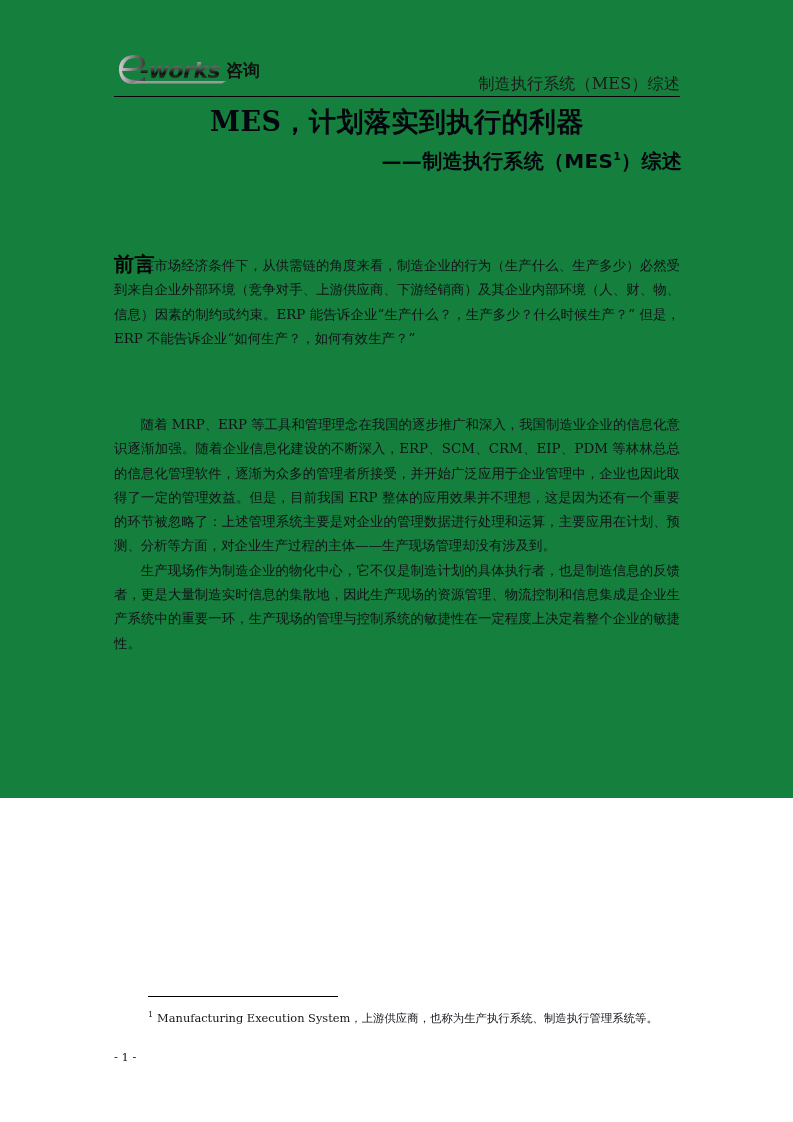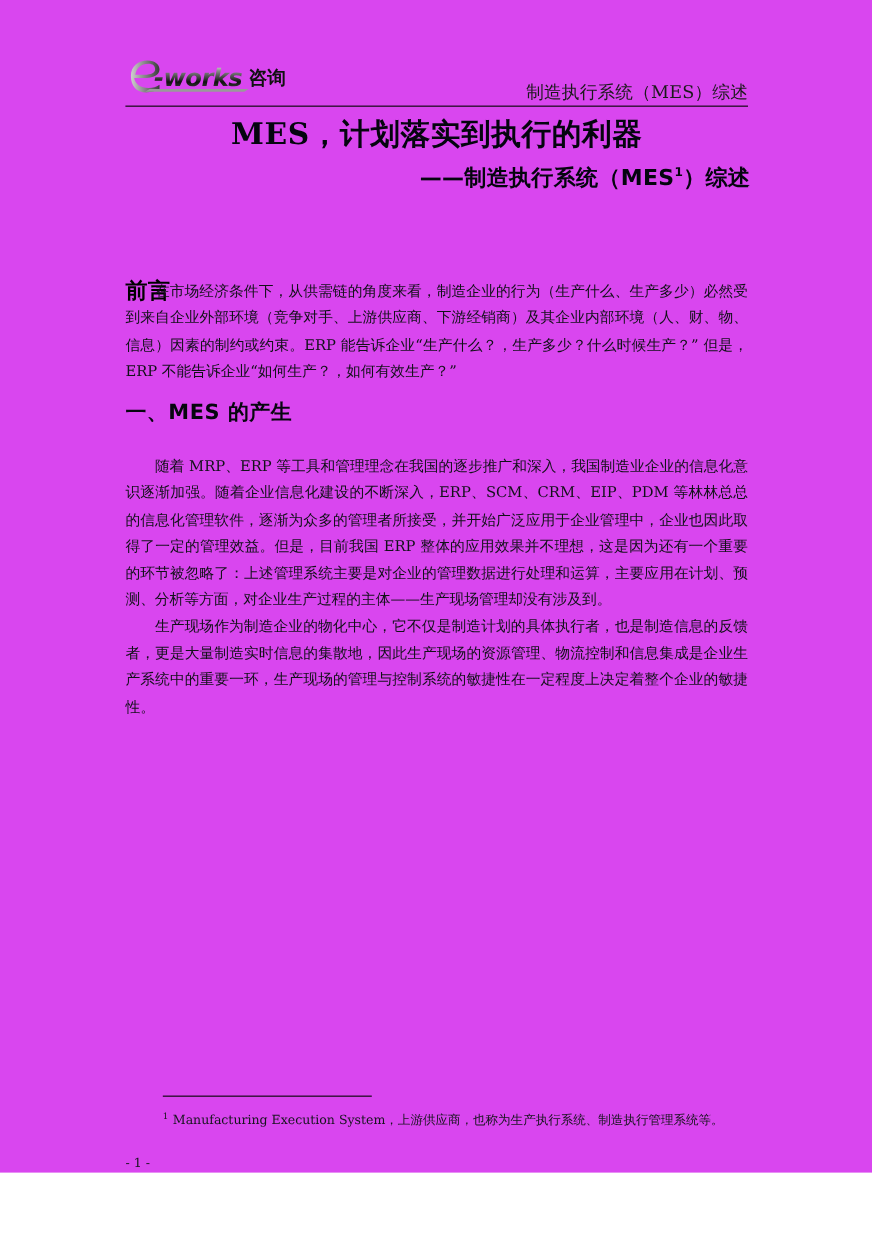--- a/index.html
+++ b/index.html
@@ -13,22 +13,22 @@
     position: relative;
     font-family: "DejaVu Serif", "Liberation Serif", serif;
     color: #000000;
     overflow: hidden;
   }
 
   .page {
     position: absolute;
     left: 0; top: 0;
     width: 793px;
-    height: 1066px;
-    background: #d946ef;
+    height: 798px;
+    background: #15803d;
     text-decoration: underline;
   }
 
   
   .header-zone {
     position: absolute;
     left: 114px;
     top: 52px;
     width: 566px;
     height: 46px;
@@ -223,21 +223,20 @@
   <div class="doc-subtitle">
     <span>——制造执行系统（MES</span><span class="fn">1</span><span>）综述</span>
   </div>
 
   <div class="h-preface">前言</div>
 
   <div class="body-block" id="preface-body">
     <p>在市场经济条件下，从供需链的角度来看，制造企业的行为（生产什么、生产多少）必然受到来自企业外部环境（竞争对手、上游供应商、下游经销商）及其企业内部环境（人、财、物、信息）因素的制约或约束。ERP 能告诉企业“生产什么？，生产多少？什么时候生产？” 但是，ERP 不能告诉企业“如何生产？，如何有效生产？”</p>
   </div>
 
-  <div class="h-section">一、MES 的产生</div>
 
   <div class="body-block" id="section1-body">
     <p>随着 MRP、ERP 等工具和管理理念在我国的逐步推广和深入，我国制造业企业的信息化意识逐渐加强。随着企业信息化建设的不断深入，ERP、SCM、CRM、EIP、PDM 等林林总总的信息化管理软件，逐渐为众多的管理者所接受，并开始广泛应用于企业管理中，企业也因此取得了一定的管理效益。但是，目前我国 ERP 整体的应用效果并不理想，这是因为还有一个重要的环节被忽略了：上述管理系统主要是对企业的管理数据进行处理和运算，主要应用在计划、预测、分析等方面，对企业生产过程的主体——生产现场管理却没有涉及到。</p>
     <p>生产现场作为制造企业的物化中心，它不仅是制造计划的具体执行者，也是制造信息的反馈者，更是大量制造实时信息的集散地，因此生产现场的资源管理、物流控制和信息集成是企业生产系统中的重要一环，生产现场的管理与控制系统的敏捷性在一定程度上决定着整个企业的敏捷性。</p>
   </div>
 
   <div class="footnote-rule"></div>
 
   <div class="footnote">
     <span class="marker">1</span><span>Manufacturing Execution System，上游供应商，也称为生产执行系统、制造执行管理系统等。</span>

